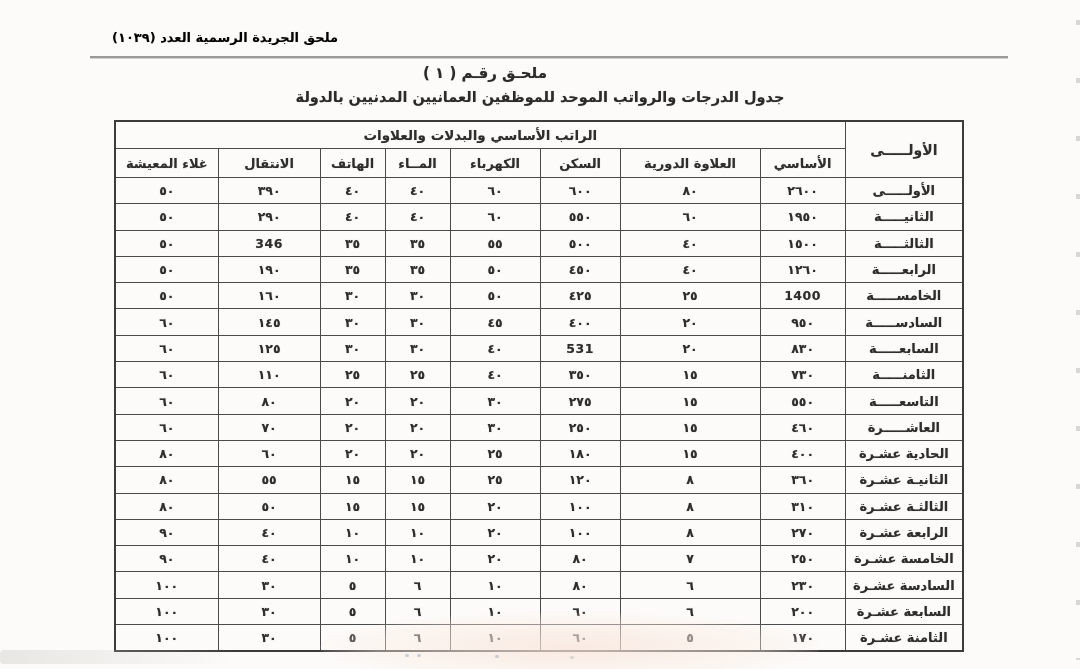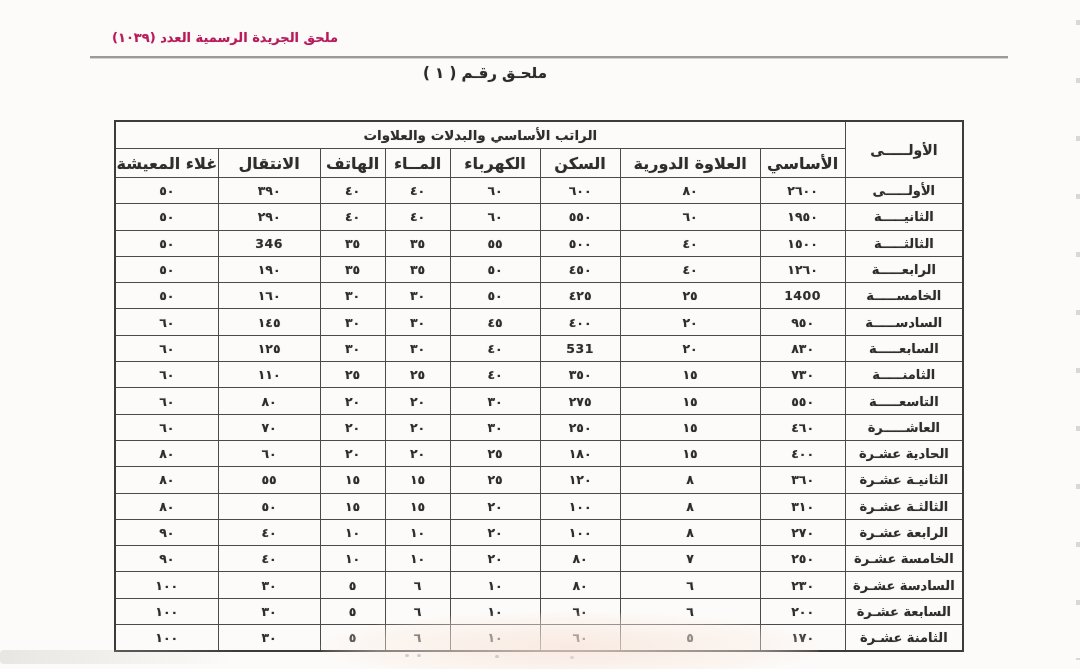--- a/index.html
+++ b/index.html
@@ -7,21 +7,21 @@
     width:1080px;height:669px;position:relative;overflow:hidden;
     background:#fcfbf9;
     font-family:"DejaVu Sans","Liberation Sans",sans-serif;
     color:#2b2b2b;
   }
   .page{position:absolute;inset:0;}
   
   .gazette-header{
     position:absolute;left:112px;top:30px;width:260px;
     direction:rtl;text-align:left;
-    font-size:13px;font-weight:700;color:#be185d;
+    font-size:13px;font-weight:700;color:#000000;
     text-shadow:0 0 1px rgba(60,60,60,.35);
     white-space:nowrap;
   }
   .top-rule{
     position:absolute;left:90px;top:56px;width:918px;height:2px;
     background:#9a9a98;box-shadow:0 1px 0 rgba(150,150,148,.4);
   }
   .appendix-title{
     position:absolute;left:0;top:64px;width:970px;
     direction:rtl;text-align:center;
@@ -44,21 +44,21 @@
   table.salary-table th,table.salary-table td{
     border:1px solid #4a4a4a;
     padding:0;margin:0;
     text-align:center;vertical-align:middle;
     font-weight:700;color:#2d2d2d;
     text-shadow:0 0 1px rgba(55,55,55,.38);
     overflow:hidden;white-space:nowrap;
   }
   th.group-h{height:26px;font-size:13.5px;}
   th.grade-h{font-size:14px;border-left-width:2px;}
-  tr.sub-row th{height:28px;font-size:16px;}
+  tr.sub-row th{height:28px;font-size:13px;}
   td.val-cell{height:25.3px;font-size:12.5px;letter-spacing:.5px;}
   td.grade-cell{height:25.3px;font-size:13px;border-left-width:2px;}
   
   .edge-marks{
     position:absolute;right:0;top:20px;width:4px;height:640px;
     background:repeating-linear-gradient(180deg,
       rgba(125,125,125,.28) 0 5px,transparent 5px 58px);
   }
   .bottom-blob{
     position:absolute;left:320px;top:612px;width:500px;height:70px;
@@ -85,20 +85,21 @@
 <body>
 
 <div class="page">
 
   <div class="gazette-header">ملحق الجريدة الرسمية العدد (١٠٣٩)</div>
 
   <div class="top-rule"></div>
 
   <div class="appendix-title">ملحـق رقـم ( ١ )</div>
 
+  <div class="table-title">جدول الدرجات والرواتب الموحد للموظفين العمانيين المدنيين بالدولة</div>
 
   <table class="salary-table" dir="rtl">
     <colgroup>
       <col style="width:118px">
       <col style="width:85px">
       <col style="width:140px">
       <col style="width:80px">
       <col style="width:90px">
       <col style="width:65px">
       <col style="width:65px">

